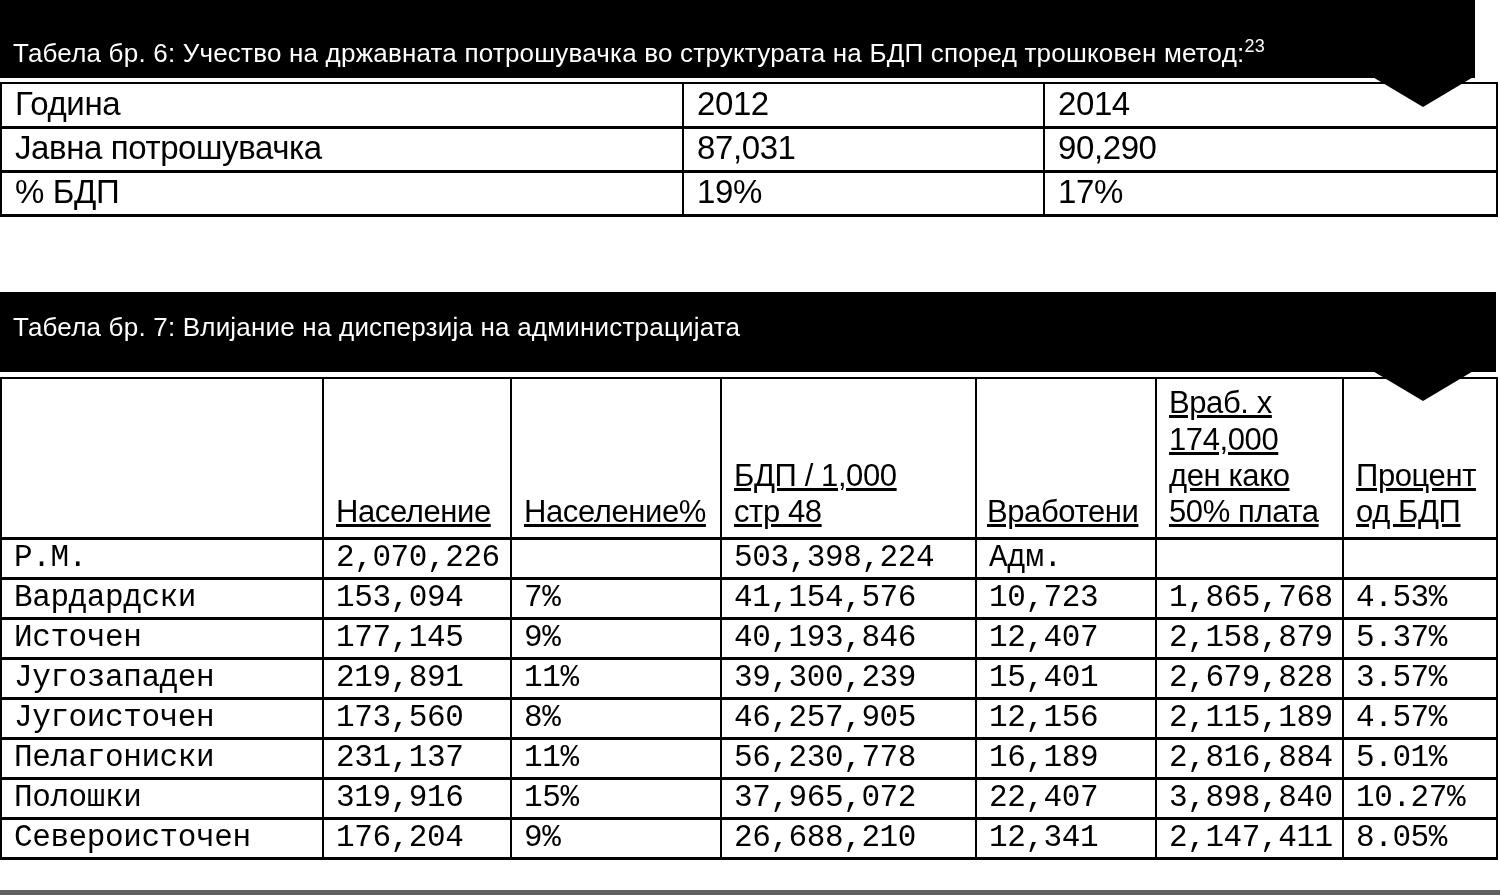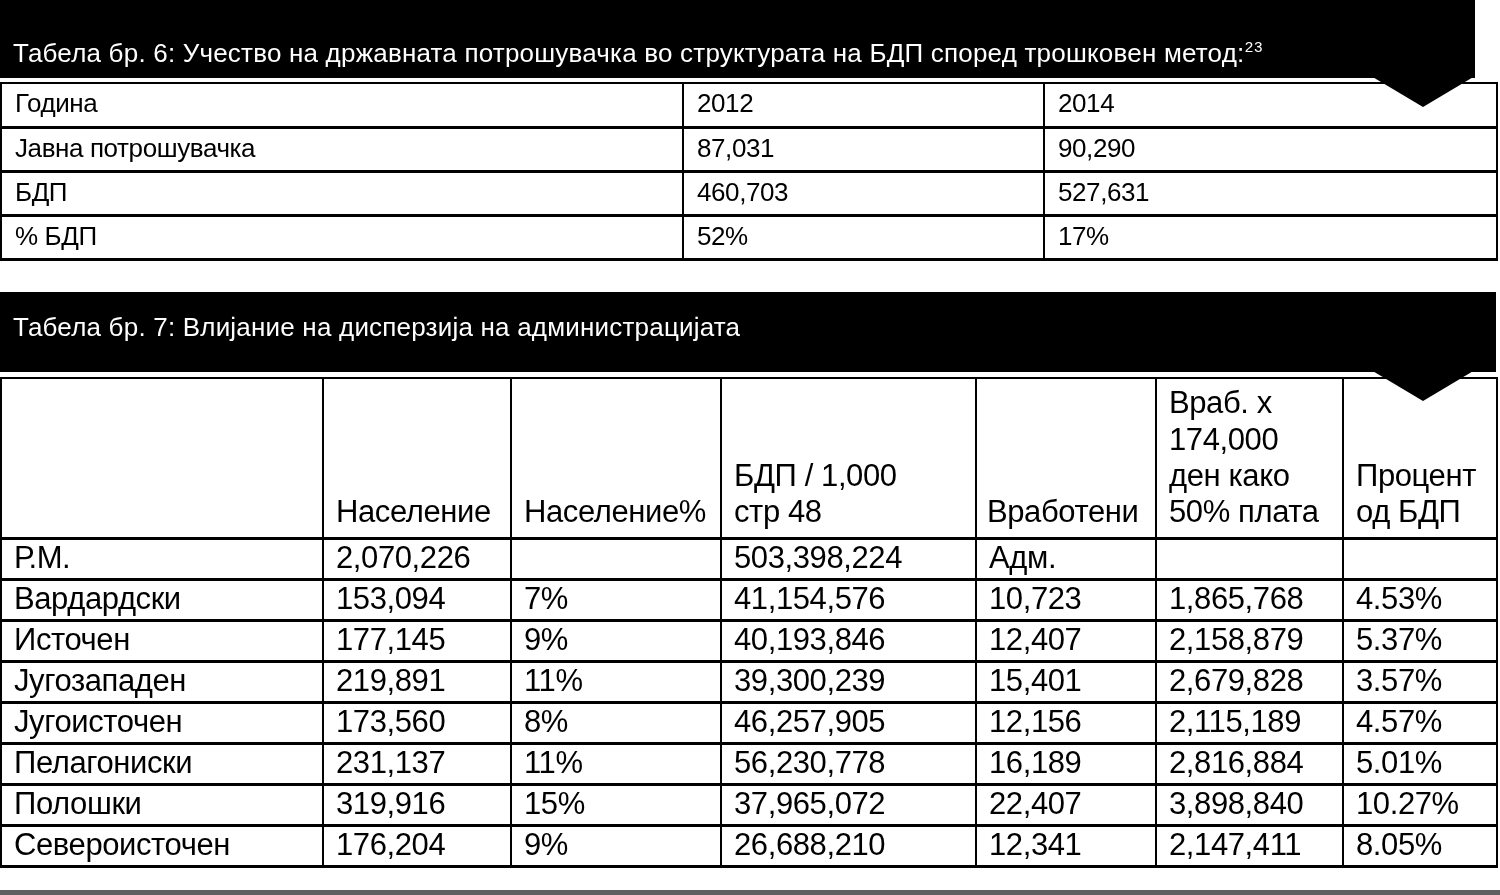--- a/index.html
+++ b/index.html
@@ -25,24 +25,23 @@
     padding: 0 0 9px 13px;
   }
   .band-1 { top: 0; width: 1475px; height: 78px; }
   .band-2 { top: 292px; width: 1496px; height: 80px; align-items: center; }
   .band-title {
     font-size: 26px;
     letter-spacing: 0.2px;
     white-space: nowrap;
   }
   .band-title sup {
-    font-size: 15px;
+    font-size: 18px;
     vertical-align: super;
     line-height: 0;
-    font-family: Liberation Mono, monospace;
   }
   .ribbon-triangle {
     position: absolute;
     left: 1371px;
     width: 104px;
     height: 31px;
     background: #000000;
     clip-path: polygon(0 0, 100% 0, 50% 100%);
   }
   .tri-1 { top: 76px; }
@@ -59,47 +58,49 @@
     letter-spacing: -0.4px;
   }
   td, th {
     border-left: 2px solid #000000;
     border-right: 2px solid #000000;
     border-top: 3px solid #000000;
     border-bottom: 3px solid #000000;
     overflow: hidden;
   }
 
-  .table-6 { top: 82px; font-size: 26px; }
+  .table-6 { top: 82px; font-size: 33px; }
   .table-6 td {
     height: 44px;
     vertical-align: middle;
     text-align: left;
     padding: 0 8px 2px 13px;
     border-top-width: 2px;
   }
 
   .table-7 { top: 377px; font-size: 31px; }
   .table-7 th {
     height: 160px;
     vertical-align: bottom;
     text-align: left;
     font-weight: normal;
     padding: 4px 12px 6px 12px;
     line-height: 1.17;
     border-top-width: 2px;
+    text-decoration: underline;
   }
   .table-7 th:nth-child(4) { padding-right: 44px; }
   .table-7 th:nth-child(5) { padding-left: 10px; }
   .table-7 th:nth-child(6) { padding-right: 18px; }
   .table-7 td {
     height: 38px;
     vertical-align: middle;
     text-align: left;
     padding: 0 10px 2px 12px;
+    font-family: Liberation Mono, monospace;
   }
   .table-7 td.num { text-align: left; }
 
   
   .bottom-strip {
     position: absolute;
     left: 0;
     top: 890px;
     width: 1500px;
     height: 5px;
@@ -129,27 +130,22 @@
           <td>Година</td>
           <td>2012</td>
           <td>2014</td>
         </tr>
         <tr>
           <td>Јавна потрошувачка</td>
           <td>87,031</td>
           <td>90,290</td>
         </tr>
         <tr>
-          <td>БДП</td>
-          <td>460,703</td>
-          <td>527,631</td>
-        </tr>
-        <tr>
           <td>% БДП</td>
-          <td>52%</td>
+          <td>19%</td>
           <td>17%</td>
         </tr>
       </tbody>
   </table>
 
   <div class="band band-2">
     <div class="band-title">
       <span>Табела бр. 7: Влијание на дисперзија на администрацијата</span>
     </div>
   </div>

